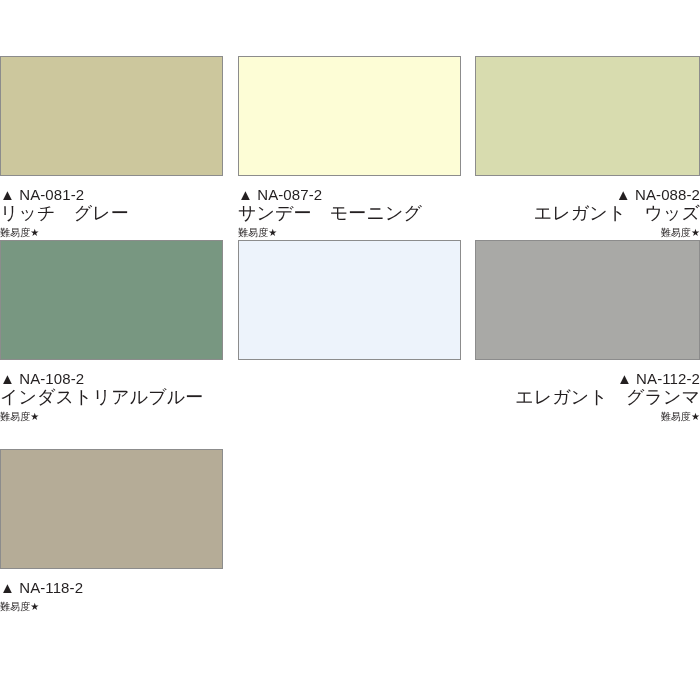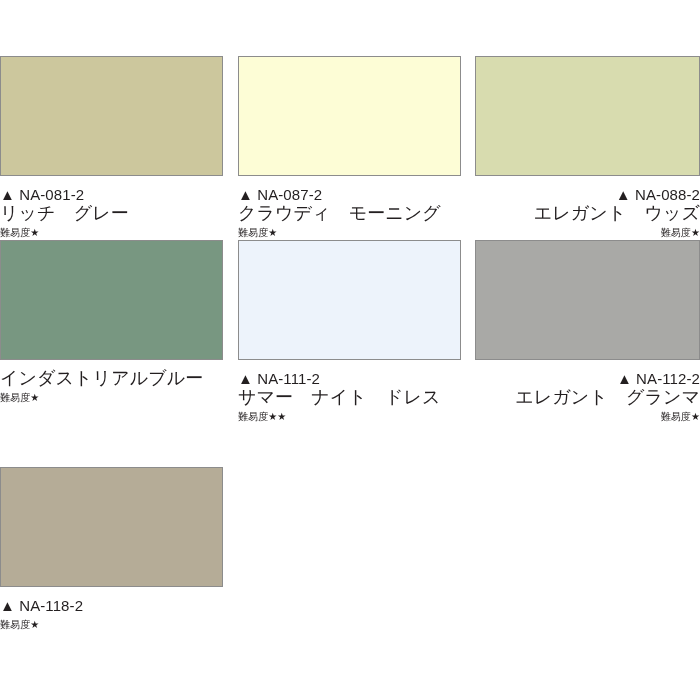--- a/index.html
+++ b/index.html
@@ -21,21 +21,21 @@
   }
   .swatch-card {
     position: absolute;
     width: 225px;
   }
   .swatch-card.col-0 { left: 0px; }
   .swatch-card.col-1 { left: 238px; }
   .swatch-card.col-2 { left: 475px; width: 225px; text-align: right; }
   .swatch-card.row-0 { top: 26px; margin-top: 30px; }
   .swatch-card.row-1 { top: 240px; }
-  .swatch-card.row-2 { top: 467px; }
+  .swatch-card.row-2 { top: 449px; }
 
   .swatch-chip {
     width: 223px;
     height: 120px;
     border: 1px solid #8c8c8c;
     box-sizing: border-box;
   }
   .swatch-card.col-2 .swatch-chip {
     width: 225px;
   }
@@ -69,49 +69,45 @@
       <div class="caption-line caption-code">▲ NA-081-2</div>
       <div class="caption-line caption-name">リッチ　グレー</div>
       <div class="caption-line caption-level">難易度★</div>
     </div>
   </div>
 
   <div class="swatch-card col-1 row-0">
     <div class="swatch-chip" style="background: rgb(253, 253, 214); border-color: rgb(140, 140, 140);"></div>
     <div class="swatch-caption">
       <div class="caption-line caption-code">▲ NA-087-2</div>
-      <div class="caption-line caption-name">クラウディ　モーニング</div>
+      <div class="caption-line caption-name">サンデー　モーニング</div>
       <div class="caption-line caption-level">難易度★</div>
     </div>
   </div>
 
   <div class="swatch-card col-2 row-0">
     <div class="swatch-chip" style="background: rgb(216, 220, 175); border-color: rgb(140, 140, 140);"></div>
     <div class="swatch-caption">
       <div class="caption-line caption-code">▲ NA-088-2</div>
       <div class="caption-line caption-name">エレガント　ウッズ</div>
       <div class="caption-line caption-level">難易度★</div>
     </div>
   </div>
 
   <div class="swatch-card col-0 row-1">
     <div class="swatch-chip" style="background: rgb(120, 151, 129); border-color: rgb(140, 140, 140);"></div>
     <div class="swatch-caption">
+      <div class="caption-line caption-code">▲ NA-108-2</div>
       <div class="caption-line caption-name">インダストリアルブルー</div>
       <div class="caption-line caption-level">難易度★</div>
     </div>
   </div>
 
   <div class="swatch-card col-1 row-1">
     <div class="swatch-chip" style="background: rgb(237, 243, 251); border-color: rgb(140, 140, 140);"></div>
-    <div class="swatch-caption">
-      <div class="caption-line caption-code">▲ NA-111-2</div>
-      <div class="caption-line caption-name">サマー　ナイト　ドレス</div>
-      <div class="caption-line caption-level">難易度★★</div>
-    </div>
   </div>
 
   <div class="swatch-card col-2 row-1">
     <div class="swatch-chip" style="background: rgb(169, 169, 166); border-color: rgb(140, 140, 140);"></div>
     <div class="swatch-caption">
       <div class="caption-line caption-code">▲ NA-112-2</div>
       <div class="caption-line caption-name">エレガント　グランマ</div>
       <div class="caption-line caption-level">難易度★</div>
     </div>
   </div>

